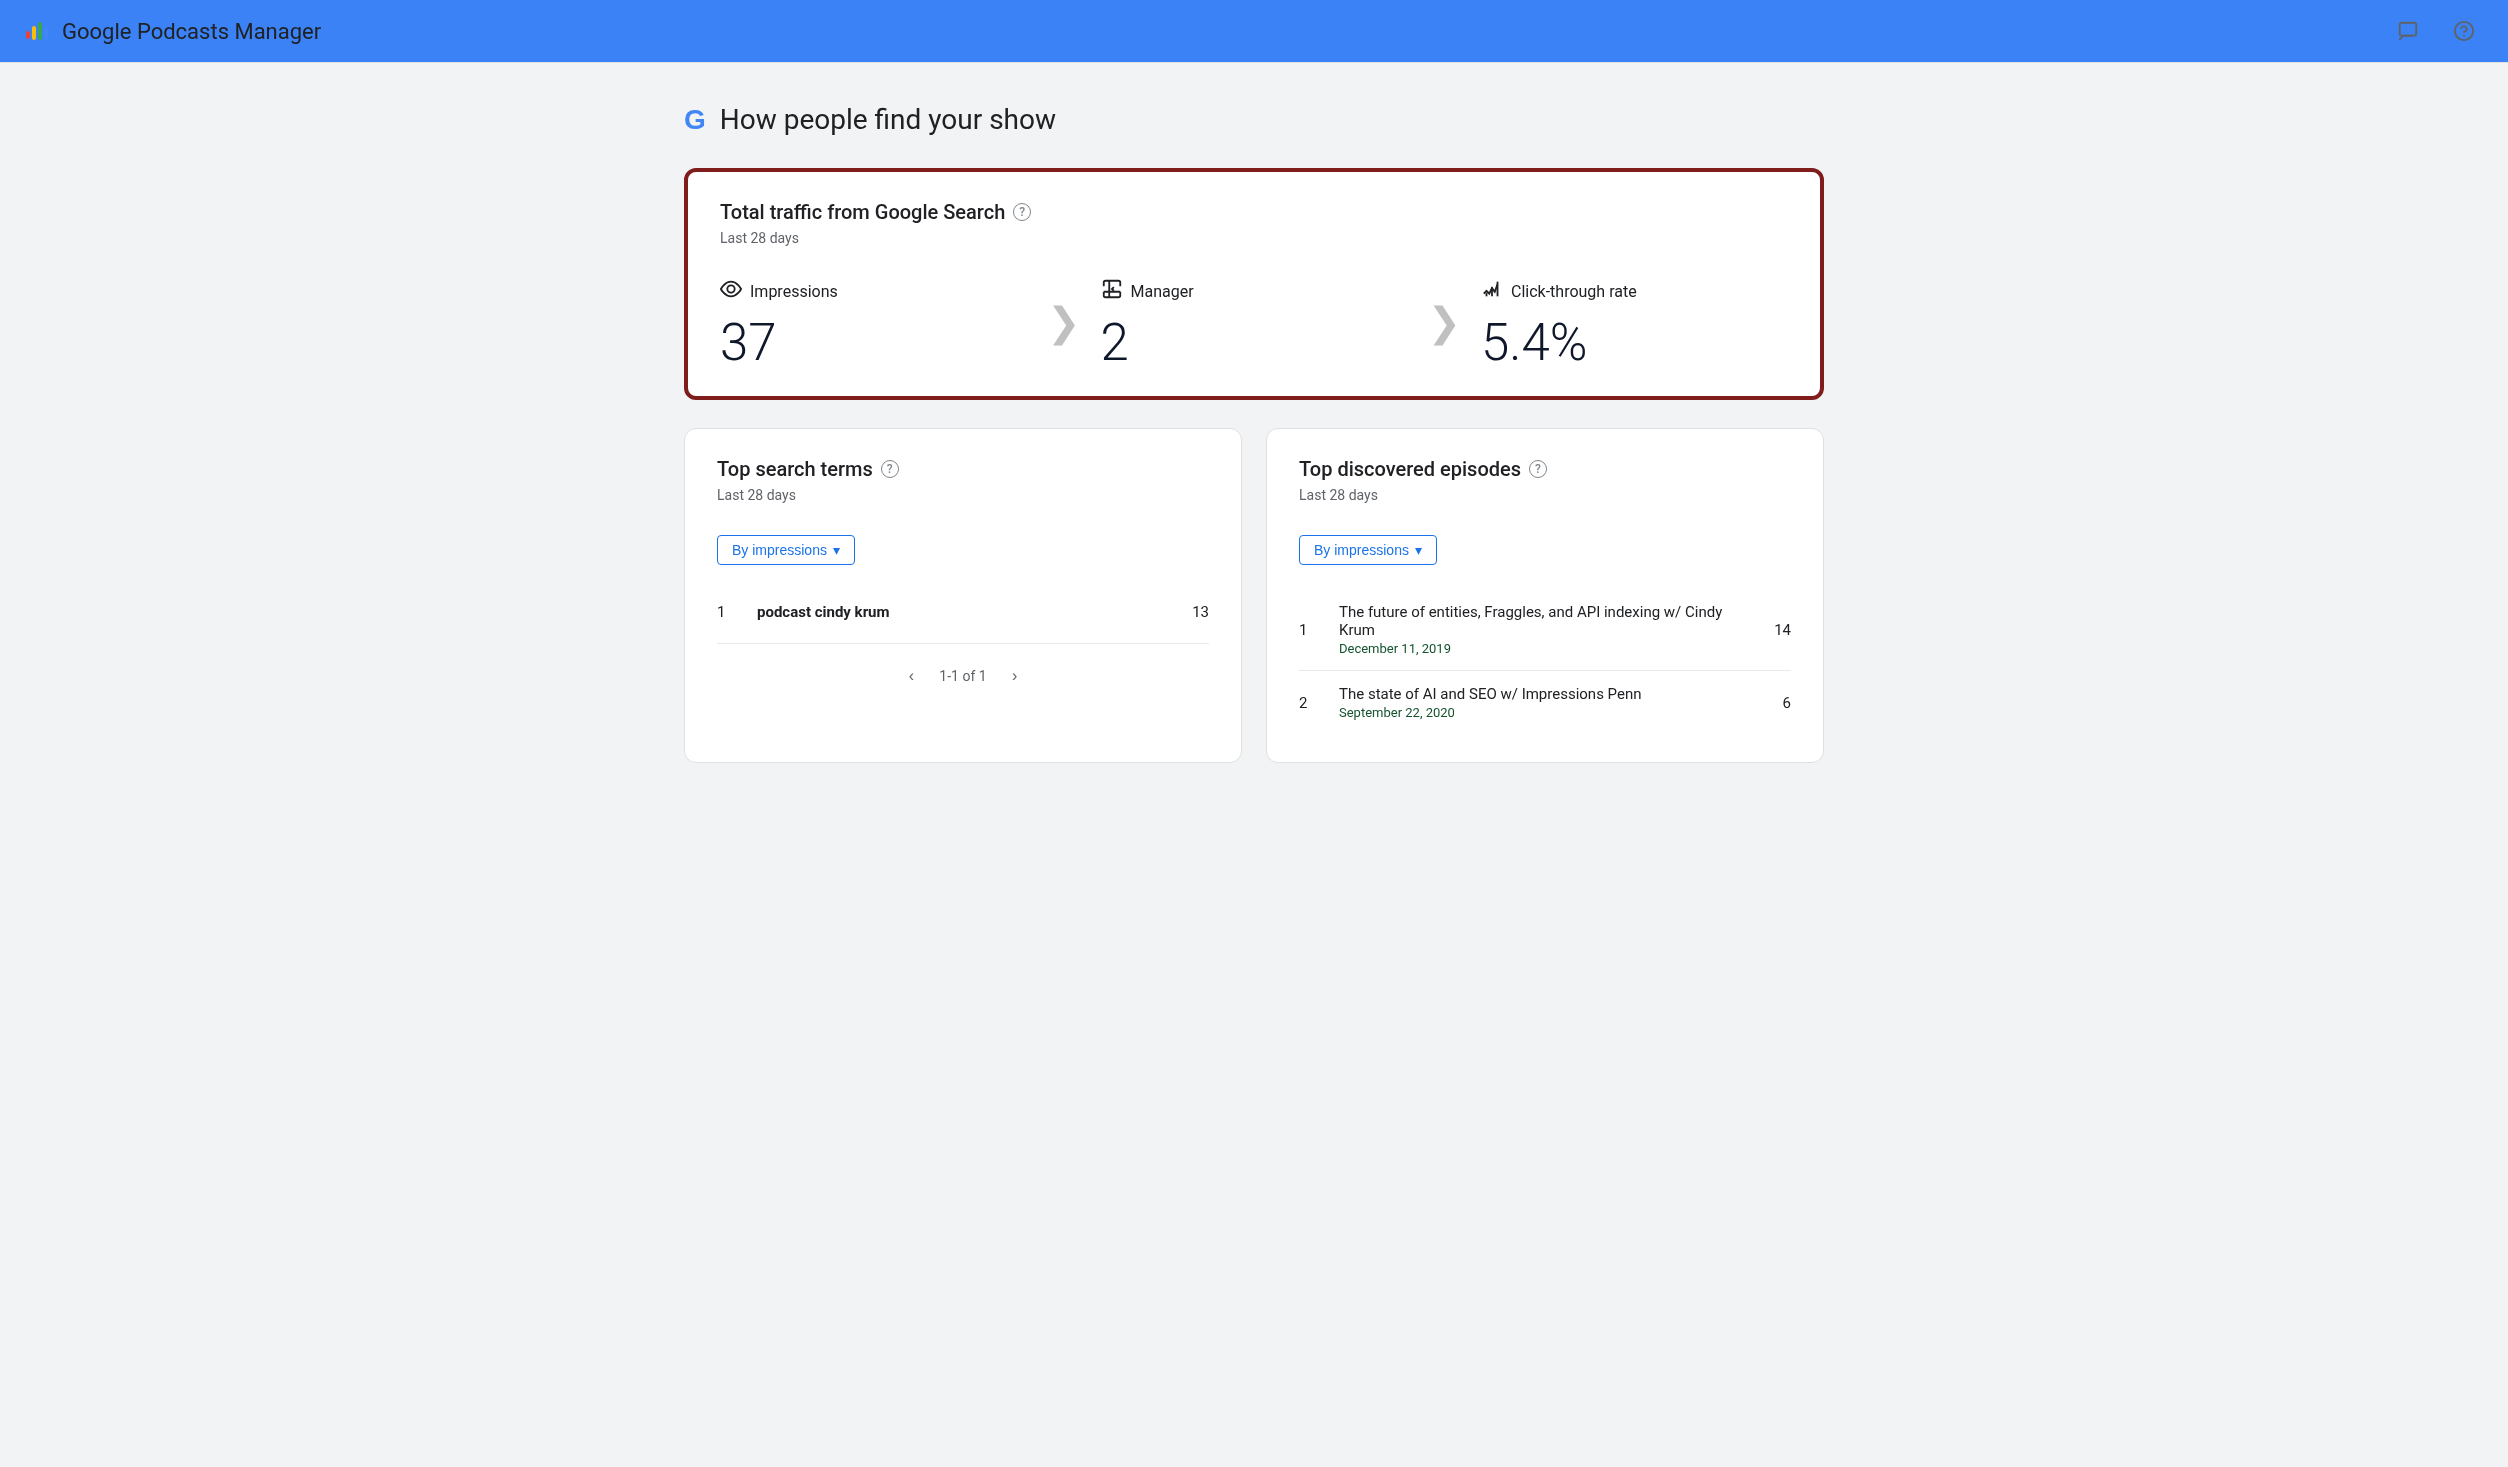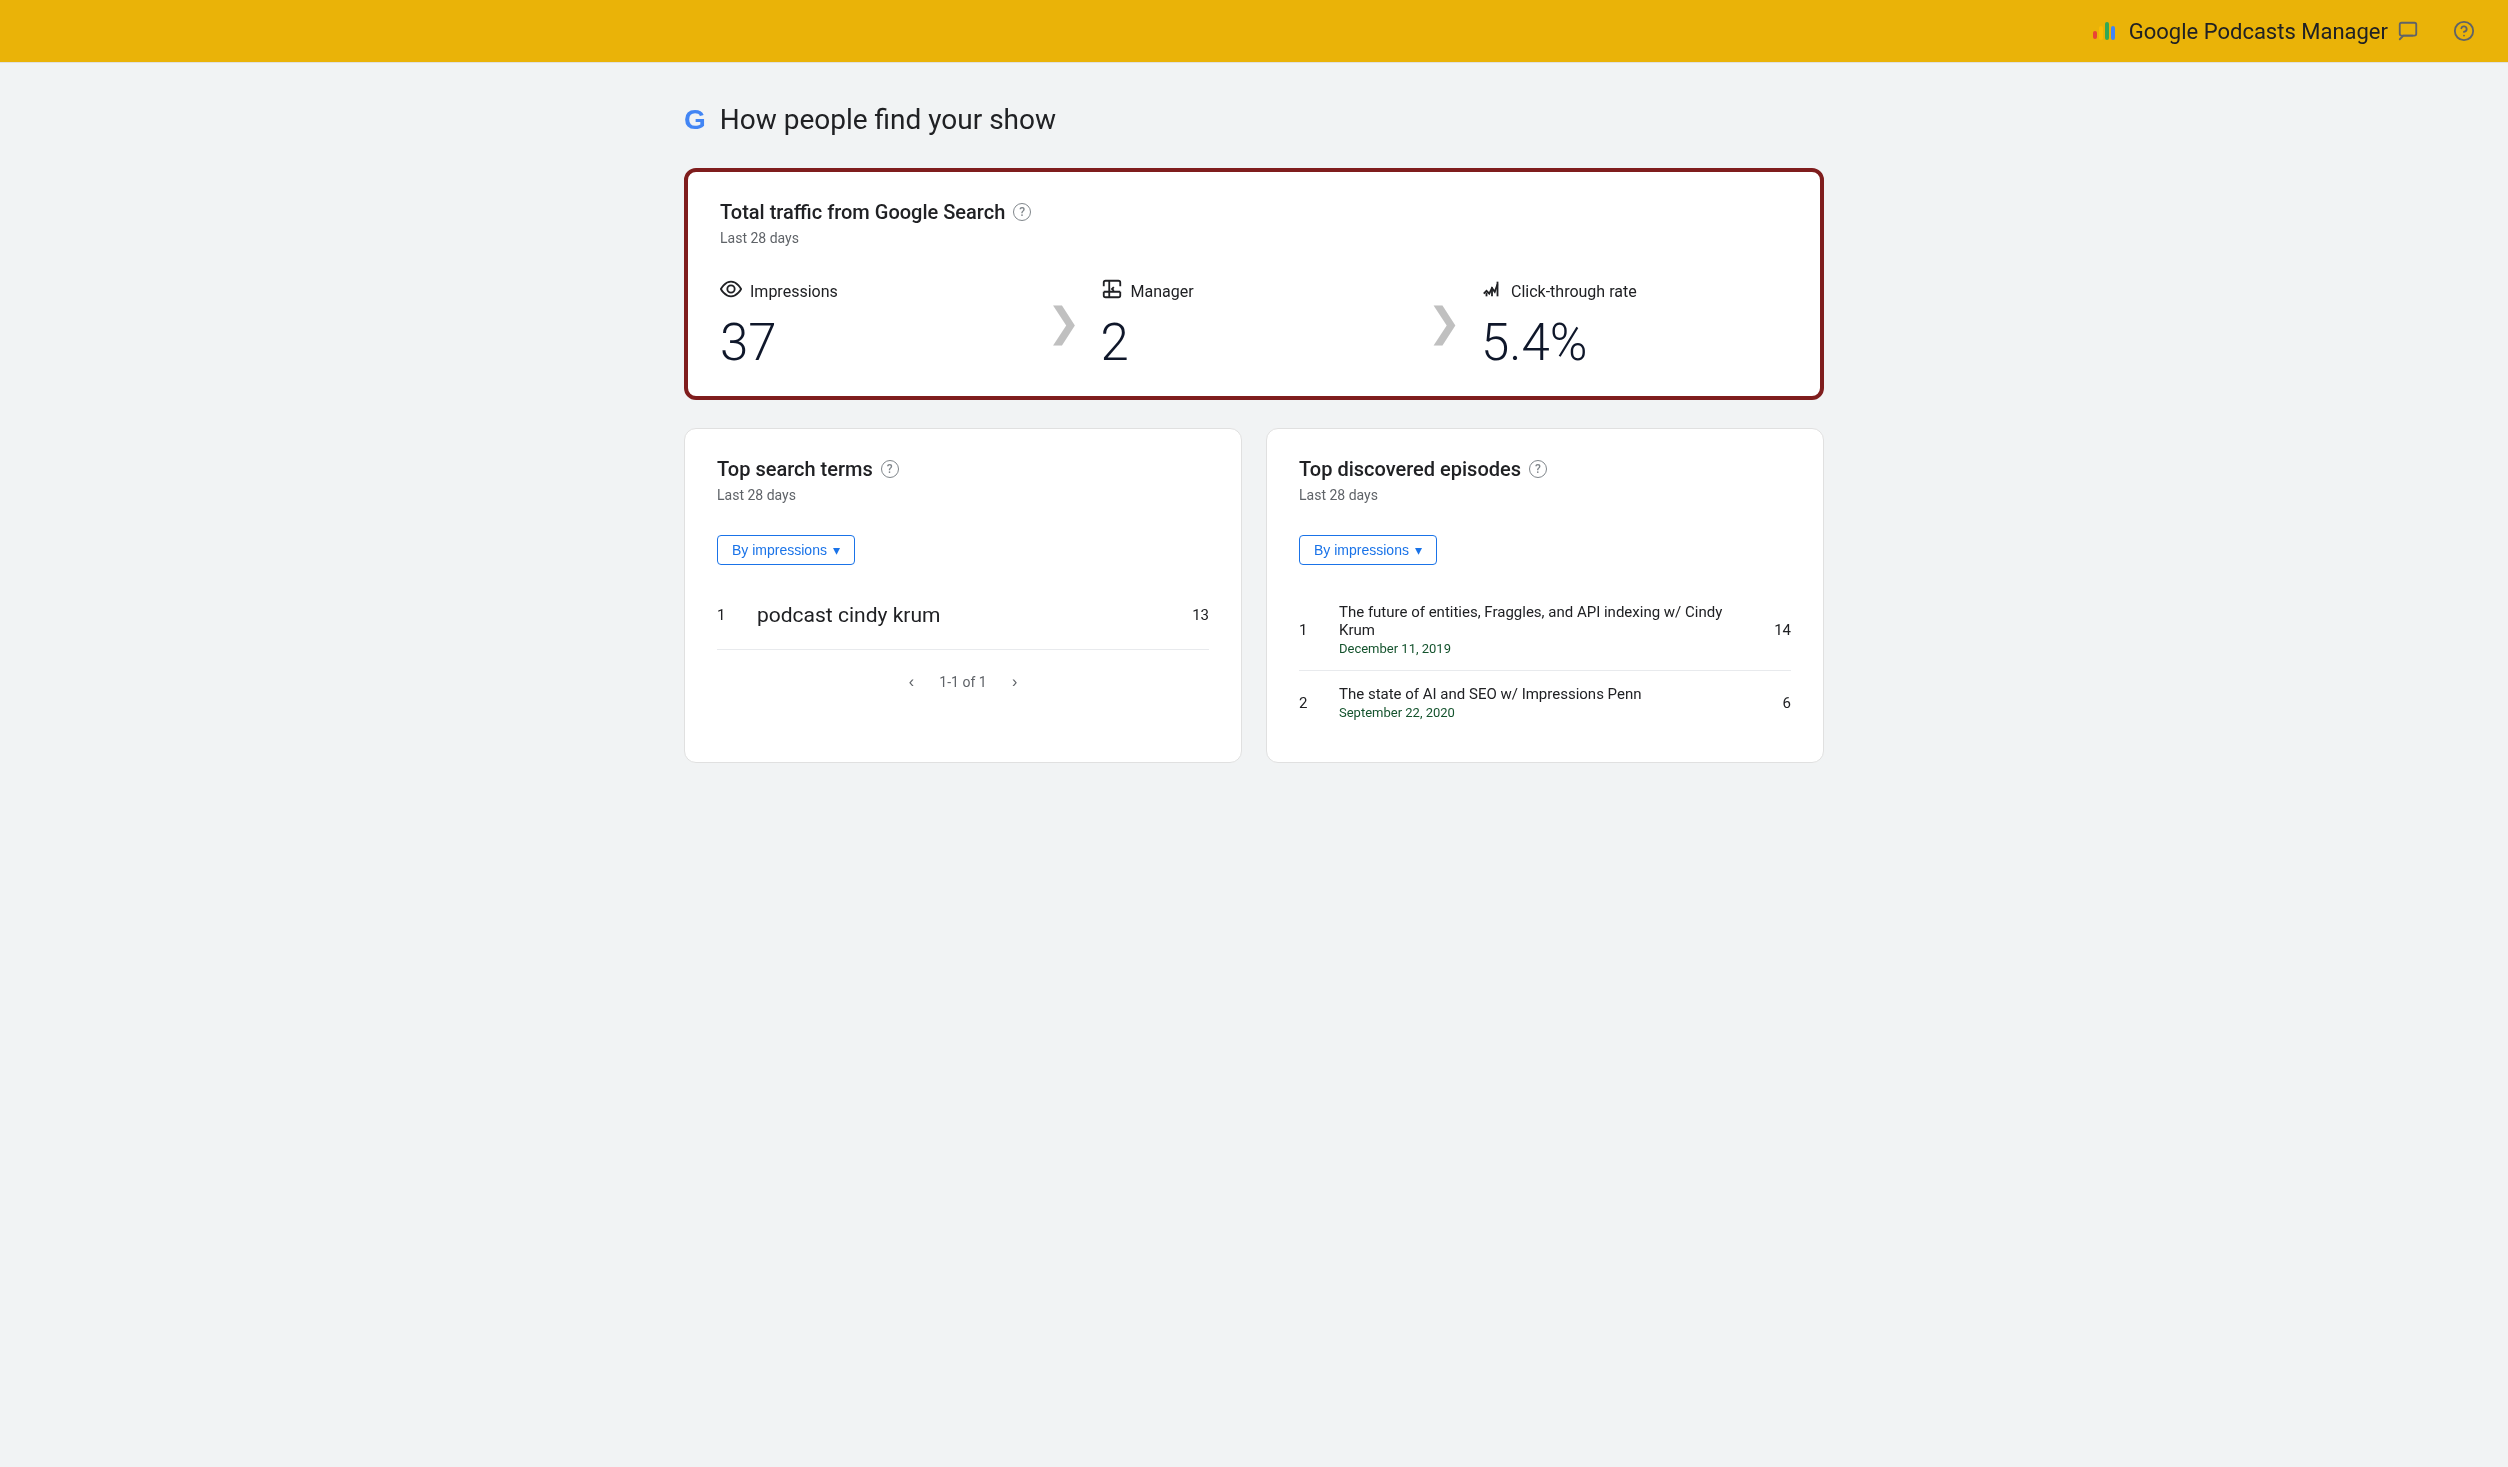--- a/index.html
+++ b/index.html
@@ -5,25 +5,25 @@
     * { box-sizing: border-box; margin: 0; padding: 0; }
     body {
       font-family: 'Google Sans', Roboto, Arial, sans-serif;
       background: #f1f3f4;
       color: #202124;
       min-height: 100vh;
     }
 
     
     .header {
-      background: #eab308;
+      background: #3b82f6;
       border-bottom: 1px solid #e0e0e0;
       display: flex;
       align-items: center;
-      justify-content: flex-end;
+      justify-content: space-between;
       padding: 0 24px;
       height: 63px;
       position: sticky;
       top: 0;
       z-index: 100;
     }
     .header-left {
       display: flex;
       align-items: center;
       gap: 10px;
@@ -199,22 +199,23 @@
     }
     .list-item:first-child { border-top: none; }
     .list-rank {
       font-size: 15px;
       color: #202124;
       width: 24px;
       flex-shrink: 0;
     }
     .list-term {
       flex: 1;
-      font-size: 21px;
-      color: #202124;
+      font-size: 15px;
+      color: #202124;
+      font-weight: bold;
     }
     .list-episode-title {
       font-size: 15px;
       color: #202124;
     }
     .list-episode-date {
       font-size: 13px;
       color: #14532d;
       margin-top: 2px;
     }

